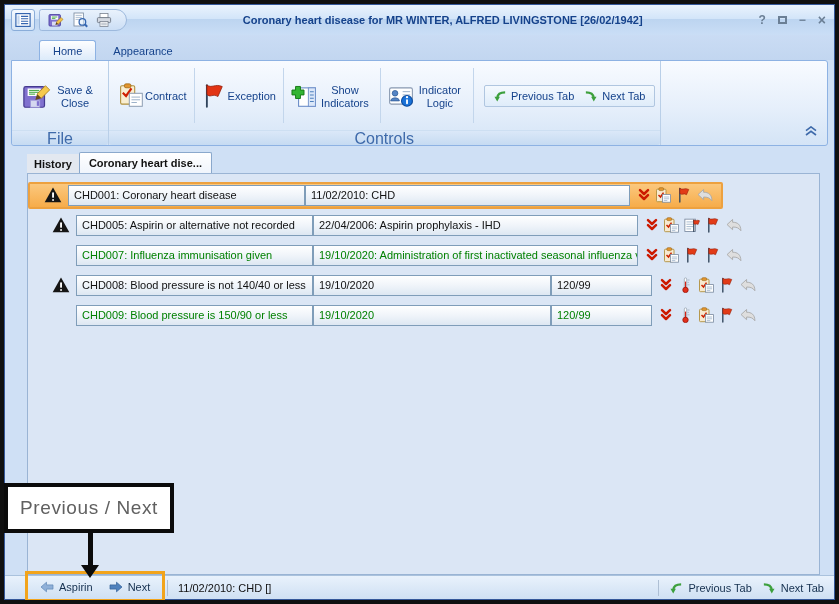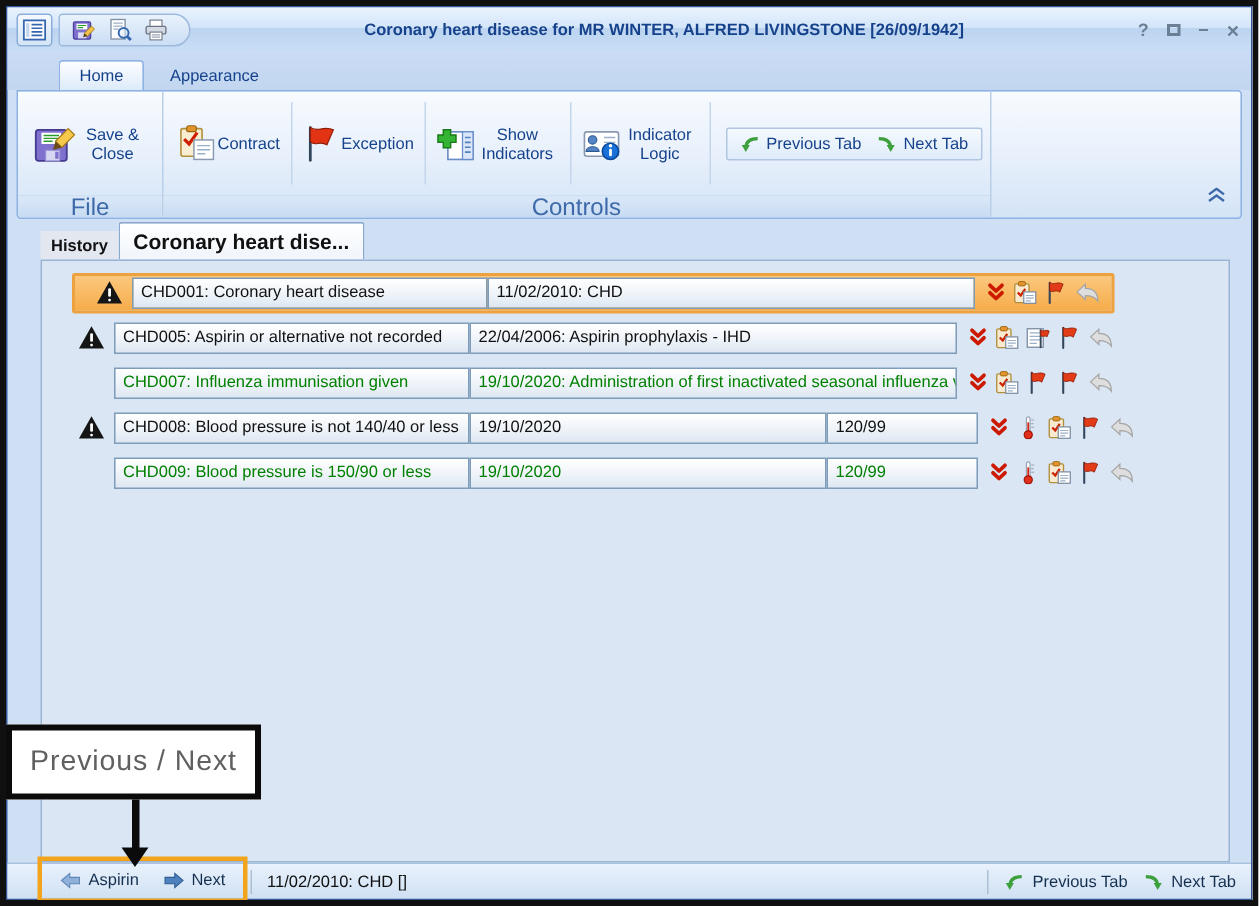--- a/index.html
+++ b/index.html
@@ -48,38 +48,38 @@
   .date-field .caret { margin-left:auto; width:0; height:0; border-left:4px solid transparent;
                        border-right:4px solid transparent; border-top:5px solid #4f6f9f; }
   .tabnav-box { display:flex; align-items:center; gap:4px; border:1px solid #b0c6e0; border-radius:2px;
                 background:linear-gradient(#f4f9fe,#dfecfa); padding:2px 5px; }
   .tabnav-btn { display:flex; align-items:center; gap:4px; font-size:11px; color:#15428b; padding:1px 3px; }
   .collapse-btn { position:absolute; right:10px; bottom:5px; }
 
   
   .docstrip { height:27px; display:flex; align-items:flex-end; padding-left:22px; }
   .hist-tab { font-size:11px; font-weight:bold; color:#111; background:#e3e8f0; padding:4px 7px 3px; }
-  .doc-tab { font-size:14px; font-weight:bold; color:#111; background:linear-gradient(#ffffff,#f0f5fc);
+  .doc-tab { font-size:11px; font-weight:bold; color:#111; background:linear-gradient(#ffffff,#f0f5fc);
              border:1px solid #8aa8cc; border-bottom:none; border-radius:2px 2px 0 0; padding:4px 9px 4px; }
 
   
   .panel { flex:1; margin:0 14px 0 22px; border:1px solid #9ab4d4; background:#dbe6f5;
            padding-top:9px; overflow:hidden; }
   .irow { display:flex; align-items:center; height:24px; margin:0 0 6px 18px; }
   .warncol { width:30px; display:flex; align-items:center; justify-content:center; }
   .cell { height:21px; display:flex; align-items:center; padding:0 5px; font-size:11px; color:#111;
           border:1px solid #7f9db9; background:linear-gradient(#ffffff,#eef3f9 55%,#dde7f2);
           white-space:nowrap; overflow:hidden; }
   .c1 { width:237px; }
   .c2 { width:325px; }
   .c2s { width:238px; }
   .c3 { width:101px; }
   .green .cell { color:#008000; }
   .rowicons { display:flex; align-items:center; gap:4px; margin-left:7px; }
-  .selwrap { display:inline-flex; align-items:center; margin-left:20px; padding:1px 7px 1px 8px;
+  .selwrap { display:inline-flex; align-items:center; margin-left:0; padding:1px 7px 1px 8px;
              border:2px solid #eda13f; border-radius:2px;
              background:linear-gradient(#fbc87e,#f6ac4a); }
   .ic14 { width:14px; height:14px; } .ic16 { width:16px; height:16px; } .ic18 { width:17px; height:16px; }
 
   
   .statusbar { position:relative; height:24px; display:flex; align-items:center; padding:0 10px;
                background:linear-gradient(#e9f2fc,#cfe0f3); border-top:1px solid #aac2dd; font-size:11px; color:#111; }
   .status-orange { position:absolute; left:20px; top:-5px; height:31px; display:flex; align-items:center;
                    gap:16px; padding:0 12px; border:3px solid #f2a41c; background:transparent; z-index:5; }
   .sb-btn { display:flex; align-items:center; gap:5px; color:#15304f; }
@@ -237,21 +237,21 @@
               <use href="#i-save"></use>
             </svg>
           <svg class="ic16">
               <use href="#i-preview"></use>
             </svg>
           <svg class="ic16">
               <use href="#i-print"></use>
             </svg>
         </div>
       </div>
-      <div class="win-title">Coronary heart disease for MR WINTER, ALFRED LIVINGSTONE [26/09/1942]</div>
+      <div class="win-title">Coronary heart disease for MR WINTER, ALFRED LIVINGSTONE [26/02/1942]</div>
       <div class="win-ctrls">
         <span>?</span>
         <span class="restore-box"></span>
         <span>−</span>
         <span style="font-size:14px">×</span>
       </div>
     </div>
 
     <div class="ribbon-tabs">
       <div class="rtab active">Home</div>

